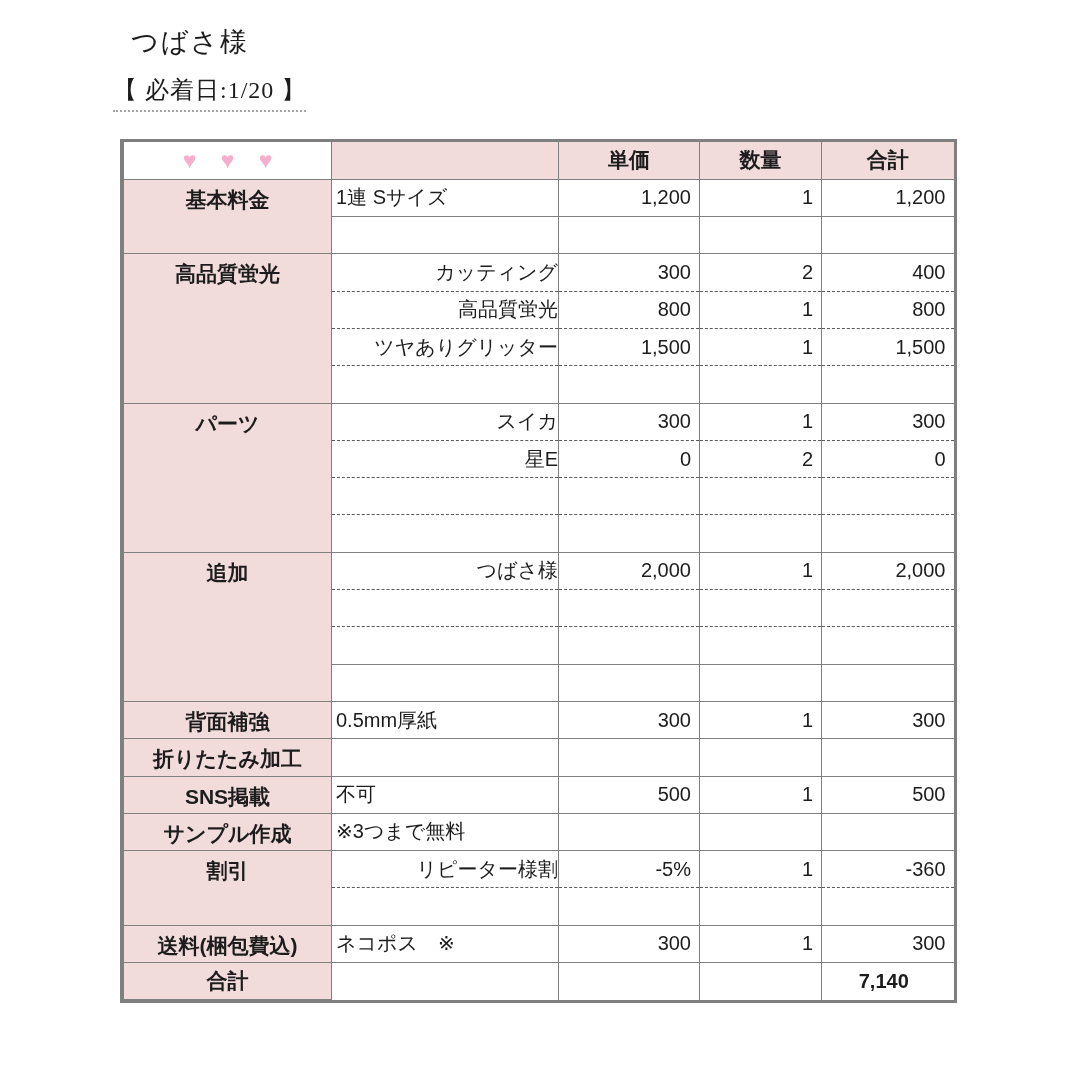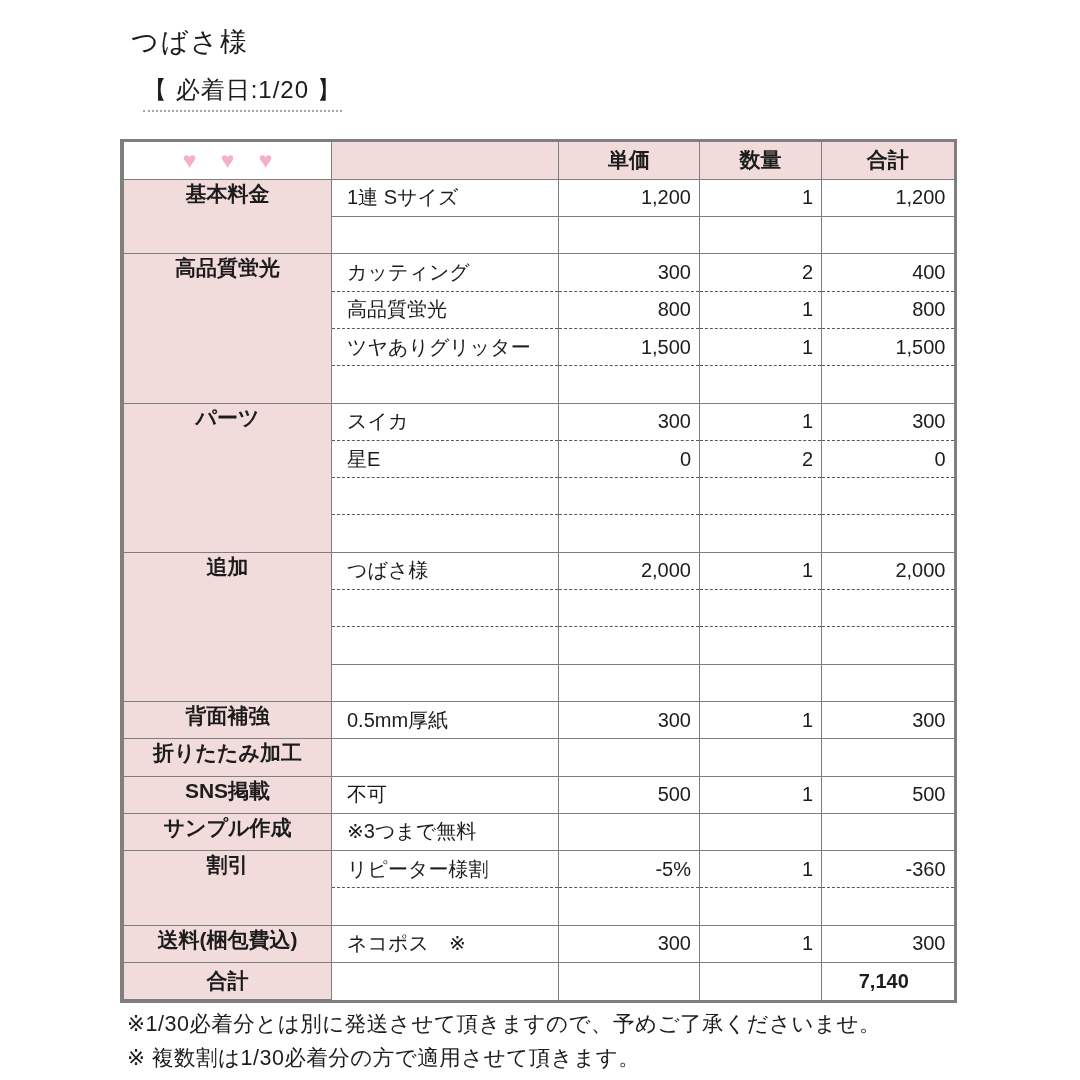--- a/index.html
+++ b/index.html
@@ -8,21 +8,21 @@
     --border:#7f7f7f;
     --dash:#5a5a5a;
     --text:#1c1c1c;
   }
   html,body{margin:0;padding:0;background:#ffffff;}
   .canvas{
     position:relative;width:990px;height:1080px;background:#ffffff;overflow:hidden;
     font-family:"Liberation Sans","DejaVu Sans",sans-serif;color:var(--text);
   }
   .title{position:absolute;left:131px;top:24px;font-size:27px;letter-spacing:2px;}
-  .subtitle-wrap{position:absolute;left:143px;top:74px;}
+  .subtitle-wrap{position:absolute;left:113px;top:74px;font-family:Liberation Serif, serif;}
   .subtitle{
     display:inline-block;font-size:24px;letter-spacing:1px;
     border-bottom:2px dotted #a6a6a6;padding-bottom:4px;
   }
   .table-wrap{
     position:absolute;left:120px;top:139px;
     border:3px solid var(--border);background:#fff;
   }
   table{border-collapse:collapse;table-layout:fixed;width:830px;}
   col.c1{width:208px;} col.c2{width:227px;} col.c3{width:141px;} col.c4{width:122px;} col.c5{width:132px;}
@@ -35,27 +35,27 @@
   thead th{
     background:var(--pink);font-weight:bold;font-size:21px;text-align:center;
     border-bottom:1px solid var(--border);
   }
   thead th.hearts-cell{background:#ffffff;}
   .hearts{
     color:var(--heart);font-size:23px;letter-spacing:0;word-spacing:18px;font-weight:normal;
   }
   td.cat{
     background:var(--pink);font-weight:bold;font-size:21px;text-align:center;
-    vertical-align:top;padding-top:0;
+    vertical-align:top;padding-top:6px;
     border-bottom:1px solid var(--border);
   }
   td.c{background:#ffffff;}
-  td.item{text-align:left;padding-left:15px;}
+  td.item{text-align:left;padding-left:4px;}
   td.num{text-align:right;padding-right:8px;}
-  tr.sep-dashed td.c{border-bottom:1px dashed var(--dash);}
+  tr.sep-dashed td.c{border-bottom:1px dashed var(--dash);text-align:right;}
   tr.sep-solid  td.c{border-bottom:1px solid var(--border);}
   tr.sep-group  td.c{border-bottom:1px solid var(--border);}
   tr.total-row td.cat{vertical-align:middle;padding-top:0;}
   tr.total-row td.num{font-weight:bold;text-align:center;}
   .notes{position:absolute;left:127px;top:1007px;font-size:21.5px;line-height:34px;letter-spacing:0.5px;}
 </style>
 </head>
 <body>
 
 <div class="canvas">
@@ -229,18 +229,14 @@
           <td class="cat">合計</td>
           <td class="c"></td>
           <td class="c"></td>
           <td class="c"></td>
           <td class="c num">7,140</td>
         </tr>
       </tfoot>
     </table>
   </div>
 
-  <div class="notes">
-    <div>※1/30必着分とは別に発送させて頂きますので、予めご了承くださいませ。</div>
-    <div>※ 複数割は1/30必着分の方で適用させて頂きます。</div>
-  </div>
 
 </div>
 
 </body></html>

